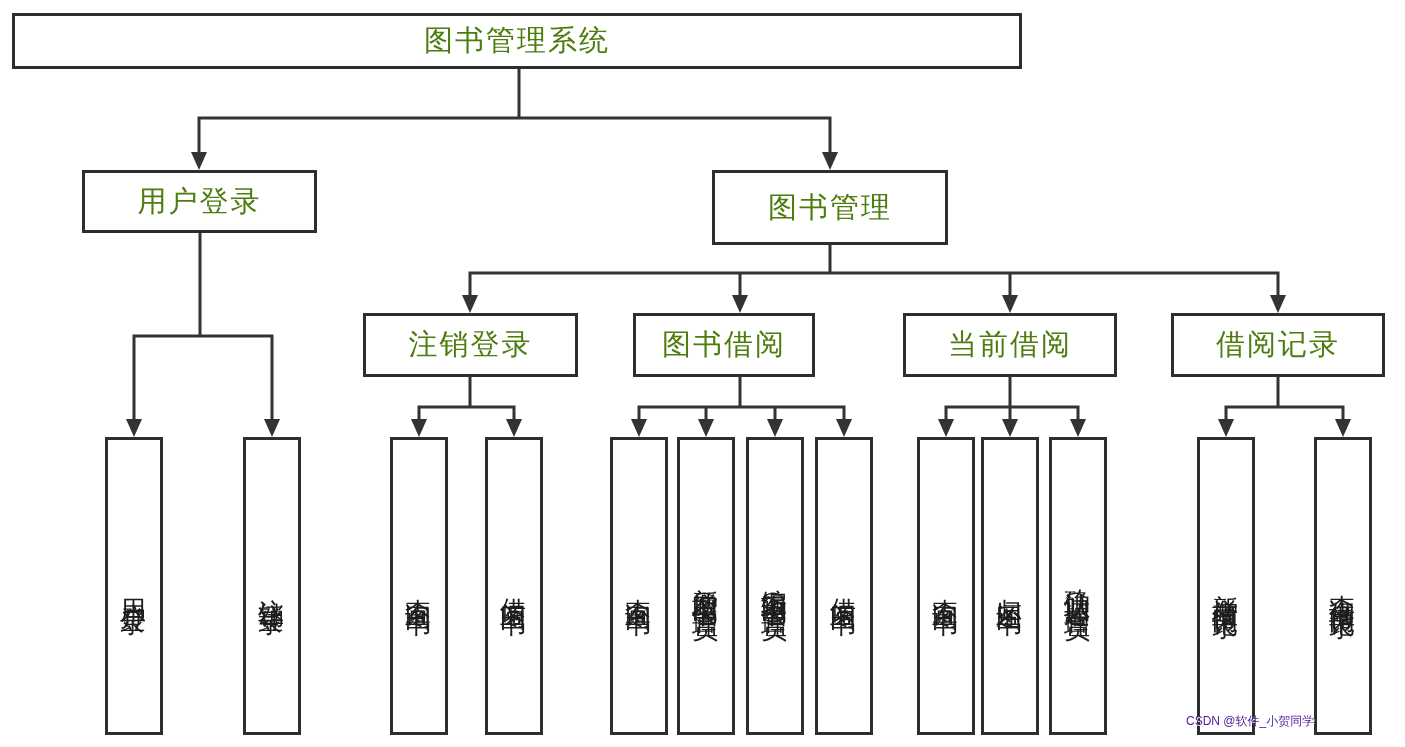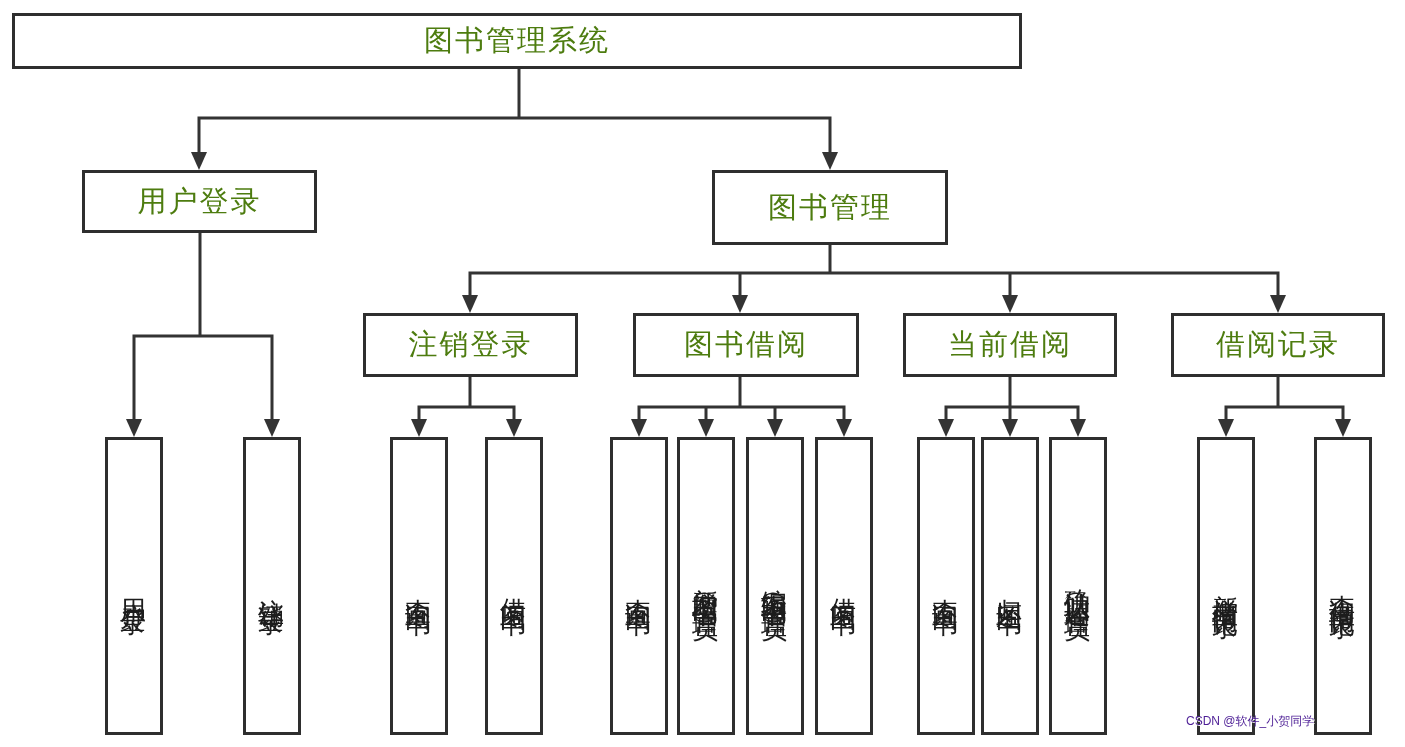--- a/index.html
+++ b/index.html
@@ -113,21 +113,21 @@
       <polygon points="1335,419 1351,419 1343,437"></polygon>
     </g>
   </svg>
 
   <div class="hbox" style="left:12px; top:13px; width:1010px; height:56px;">图书管理系统</div>
 
   <div class="hbox" style="left:82px; top:170px; width:235px; height:63px;">用户登录</div>
   <div class="hbox" style="left:712px; top:170px; width:236px; height:75px;">图书管理</div>
 
   <div class="hbox" style="left:363px; top:313px; width:215px; height:64px;">注销登录</div>
-  <div class="hbox" style="left:633px; top:313px; width:226px; height:64px;">图书借阅</div>
+  <div class="hbox" style="left:633px; top:313px; width:182px; height:64px;">图书借阅</div>
   <div class="hbox" style="left:1171px; top:313px; width:214px; height:64px;">借阅记录</div>
   <div class="hbox" style="left:903px; top:313px; width:214px; height:64px;">当前借阅</div>
 
   <div class="vbox" style="left:105px;">用户登录</div>
   <div class="vbox" style="left:243px;">注销登录</div>
 
   <div class="vbox" style="left:390px;">查询图书</div>
   <div class="vbox" style="left:485px;">借阅图书</div>
 
   <div class="vbox" style="left:610px;">查询图书</div>

